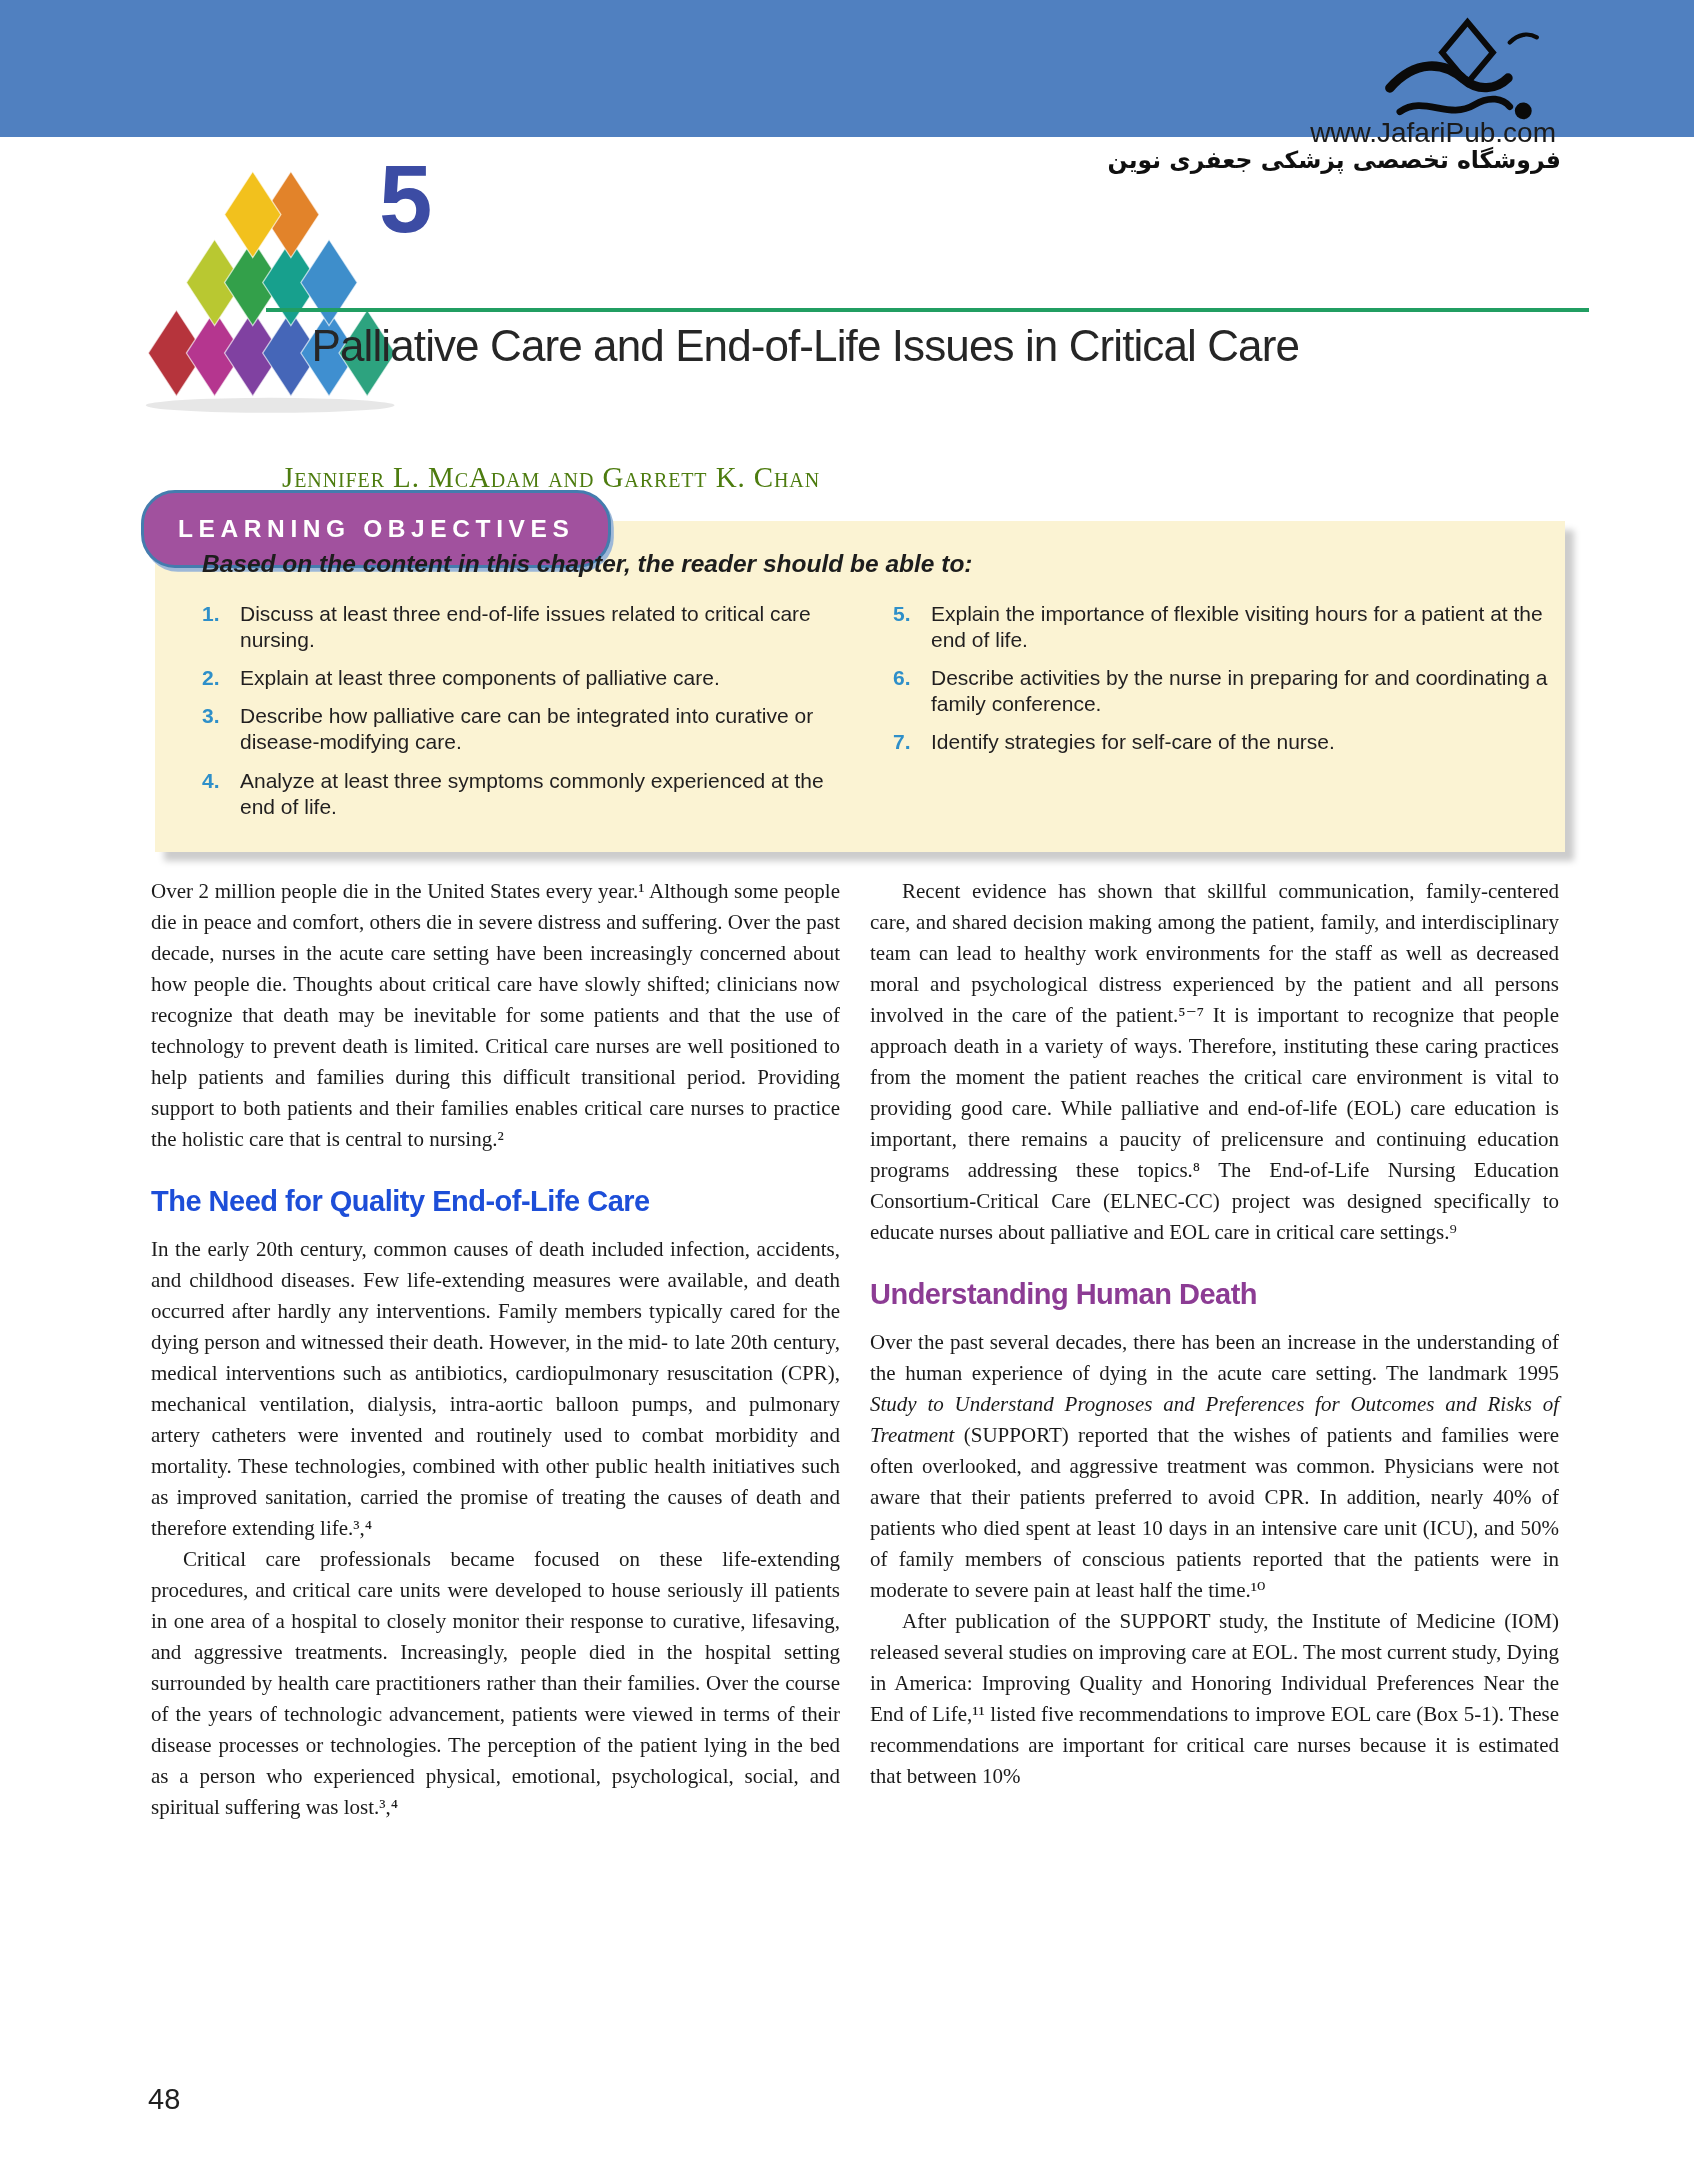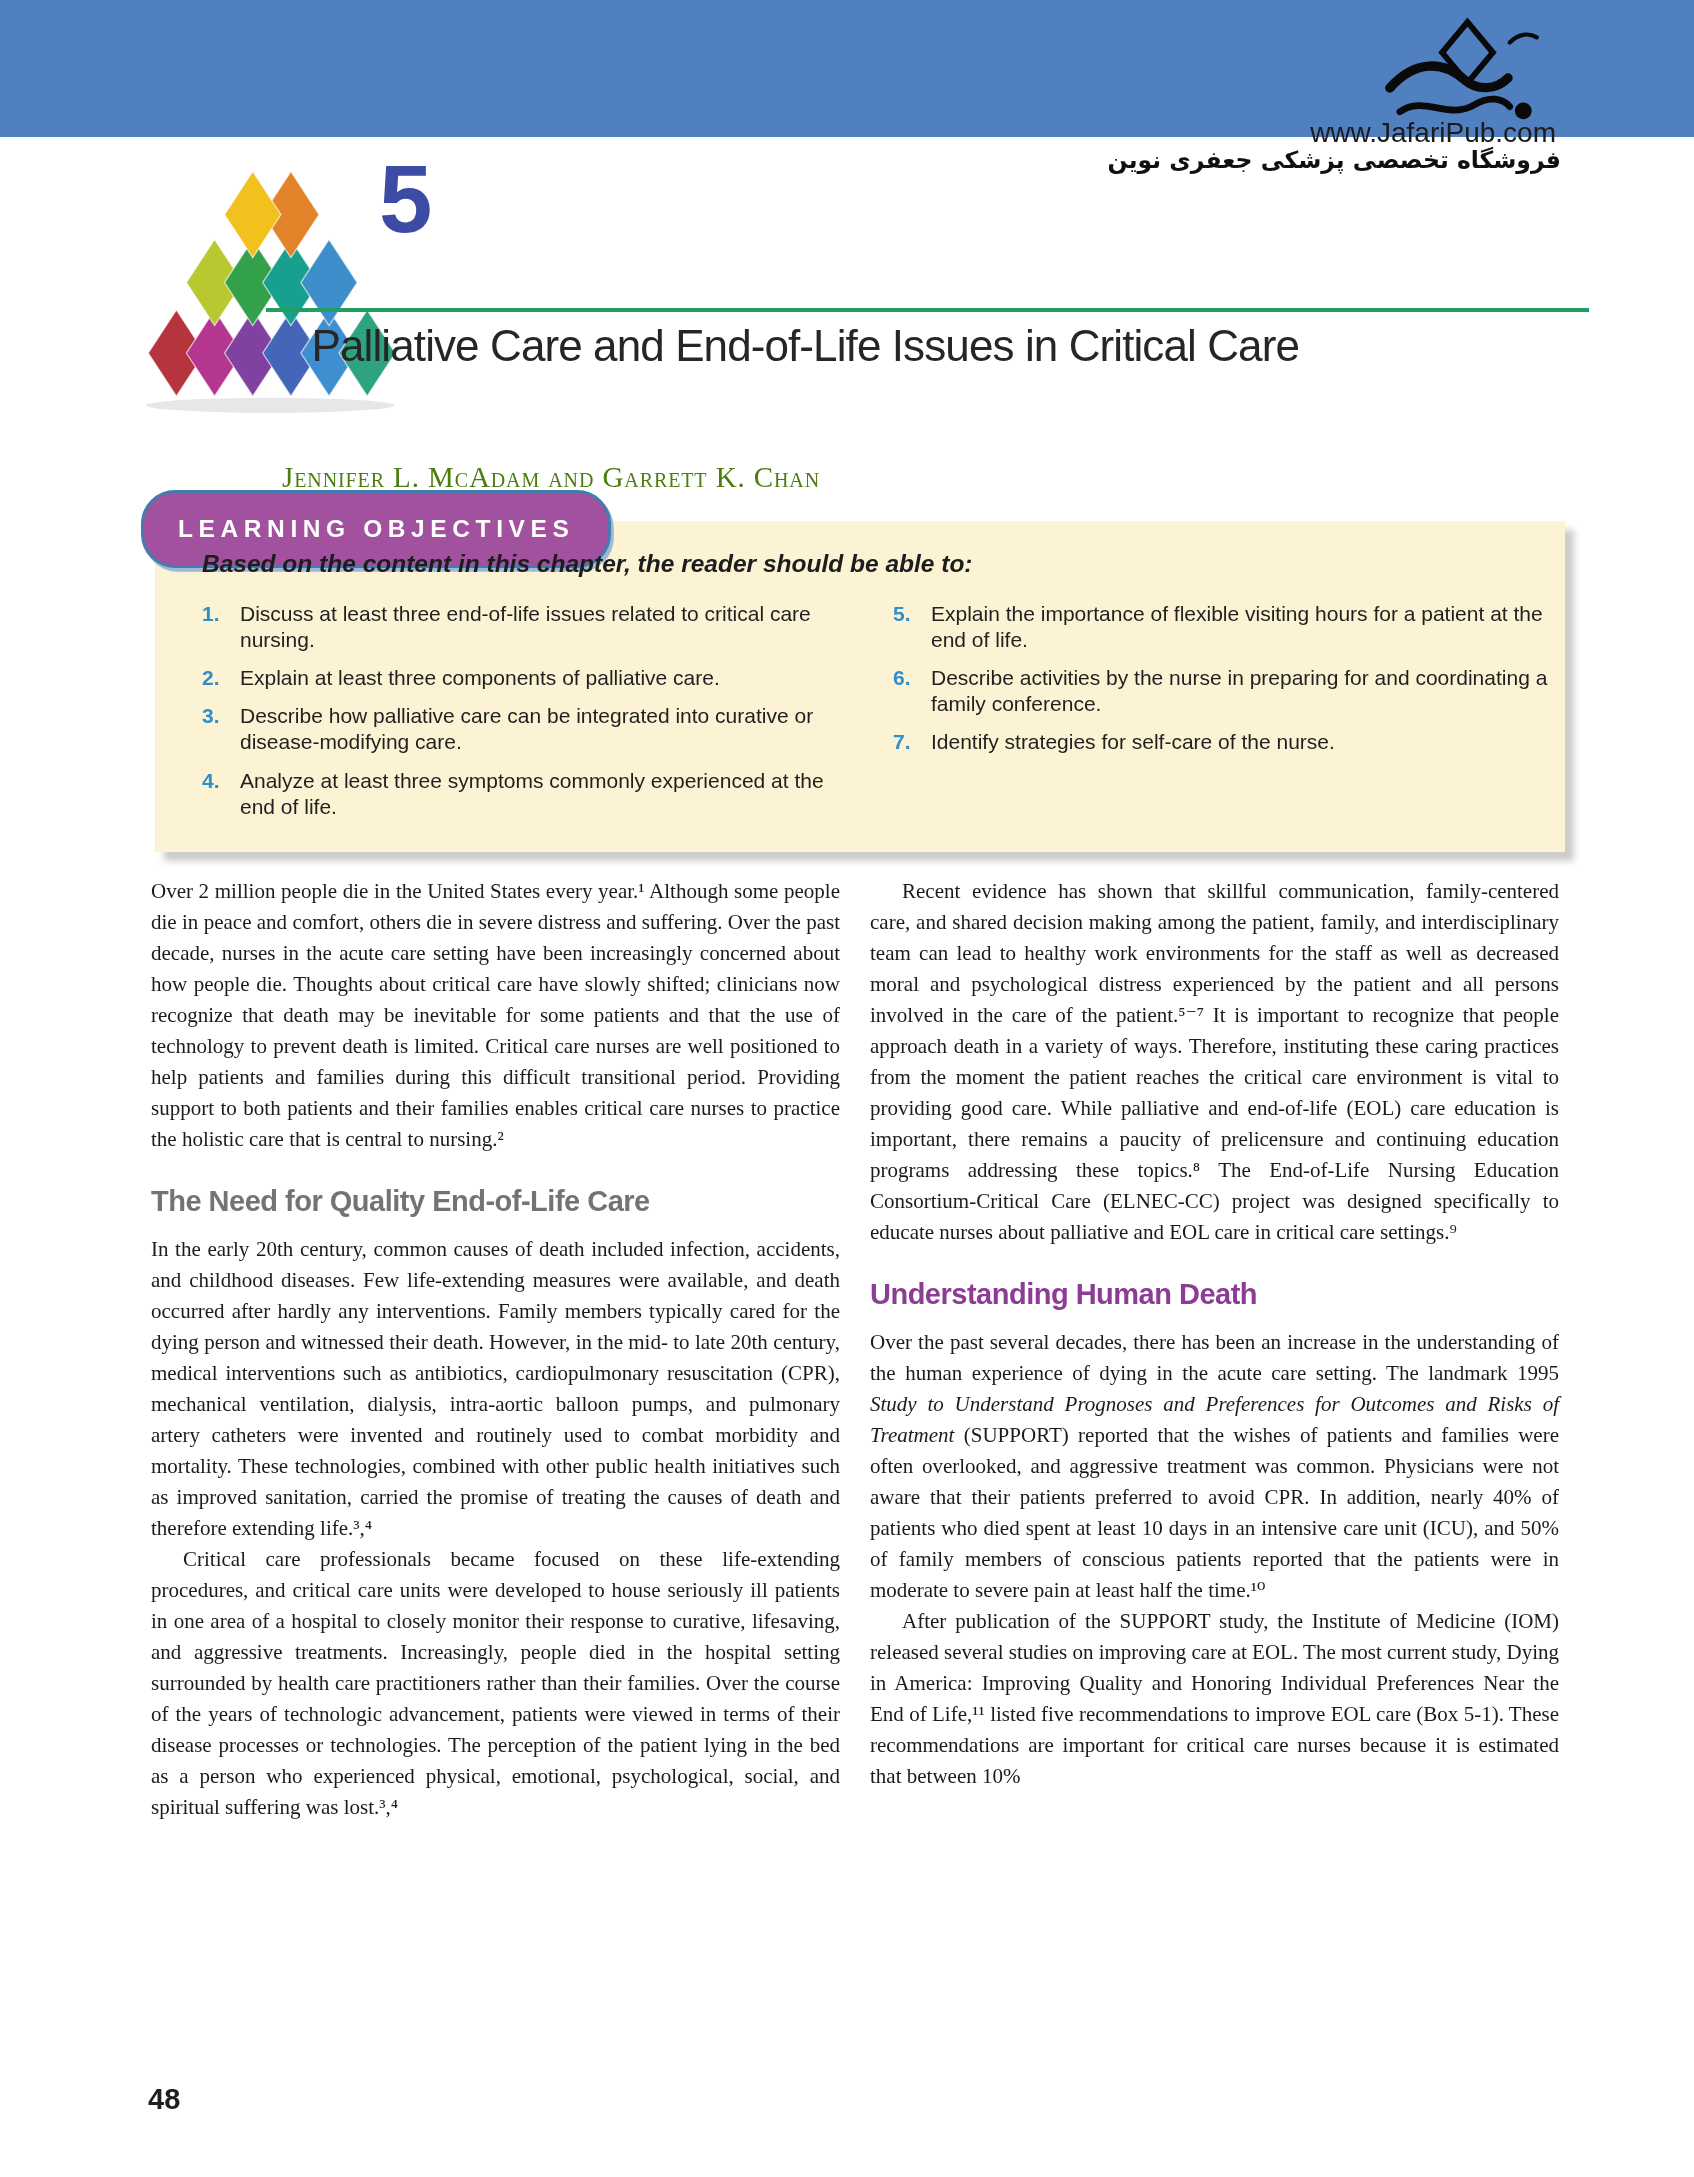--- a/index.html
+++ b/index.html
@@ -47,26 +47,26 @@
 
   
   .col{position:absolute;top:876px;width:689px;font-size:21px;line-height:31px;
        text-align:justify;color:#1b1b1b;}
   .col-left{left:151px;}
   .col-right{left:870px;}
   .col p{margin:0;}
   .indent{text-indent:32px;}
   .sec-heading{font-family:"Liberation Sans",sans-serif;font-weight:bold;font-size:29px;
                line-height:36px;letter-spacing:-0.5px;margin:28px 0 15px 0;text-align:left;}
-  .h-blue{color:#737373;}
+  .h-blue{color:#1d4ed8;}
   .h-purple{color:#8c3c94;}
   .italic{font-style:italic;}
 
   .page-num{position:absolute;left:148px;top:2083px;
-            font-family:"Liberation Sans",sans-serif;font-weight:bold;font-size:29px;color:#1f1f1f;}
+            font-family:"Liberation Sans",sans-serif;font-weight:normal;font-size:29px;color:#1f1f1f;}
 </style>
 </head>
 <body>
 
 <div class="banner"></div>
 
 <svg class="jafari-logo" width="169" height="110" viewBox="0 0 200 130">
   <path d="M100 6 L130 42 L100 78 L70 42 Z" fill="none" stroke="#0a0a0a" stroke-width="7"></path>
   <path d="M150 30 C160 20, 172 18, 182 24" fill="none" stroke="#0a0a0a" stroke-width="5" stroke-linecap="round"></path>
   <path d="M8 84 C38 50, 72 52, 96 74 C112 88, 134 86, 148 72" fill="none" stroke="#0a0a0a" stroke-width="11" stroke-linecap="round"></path>

